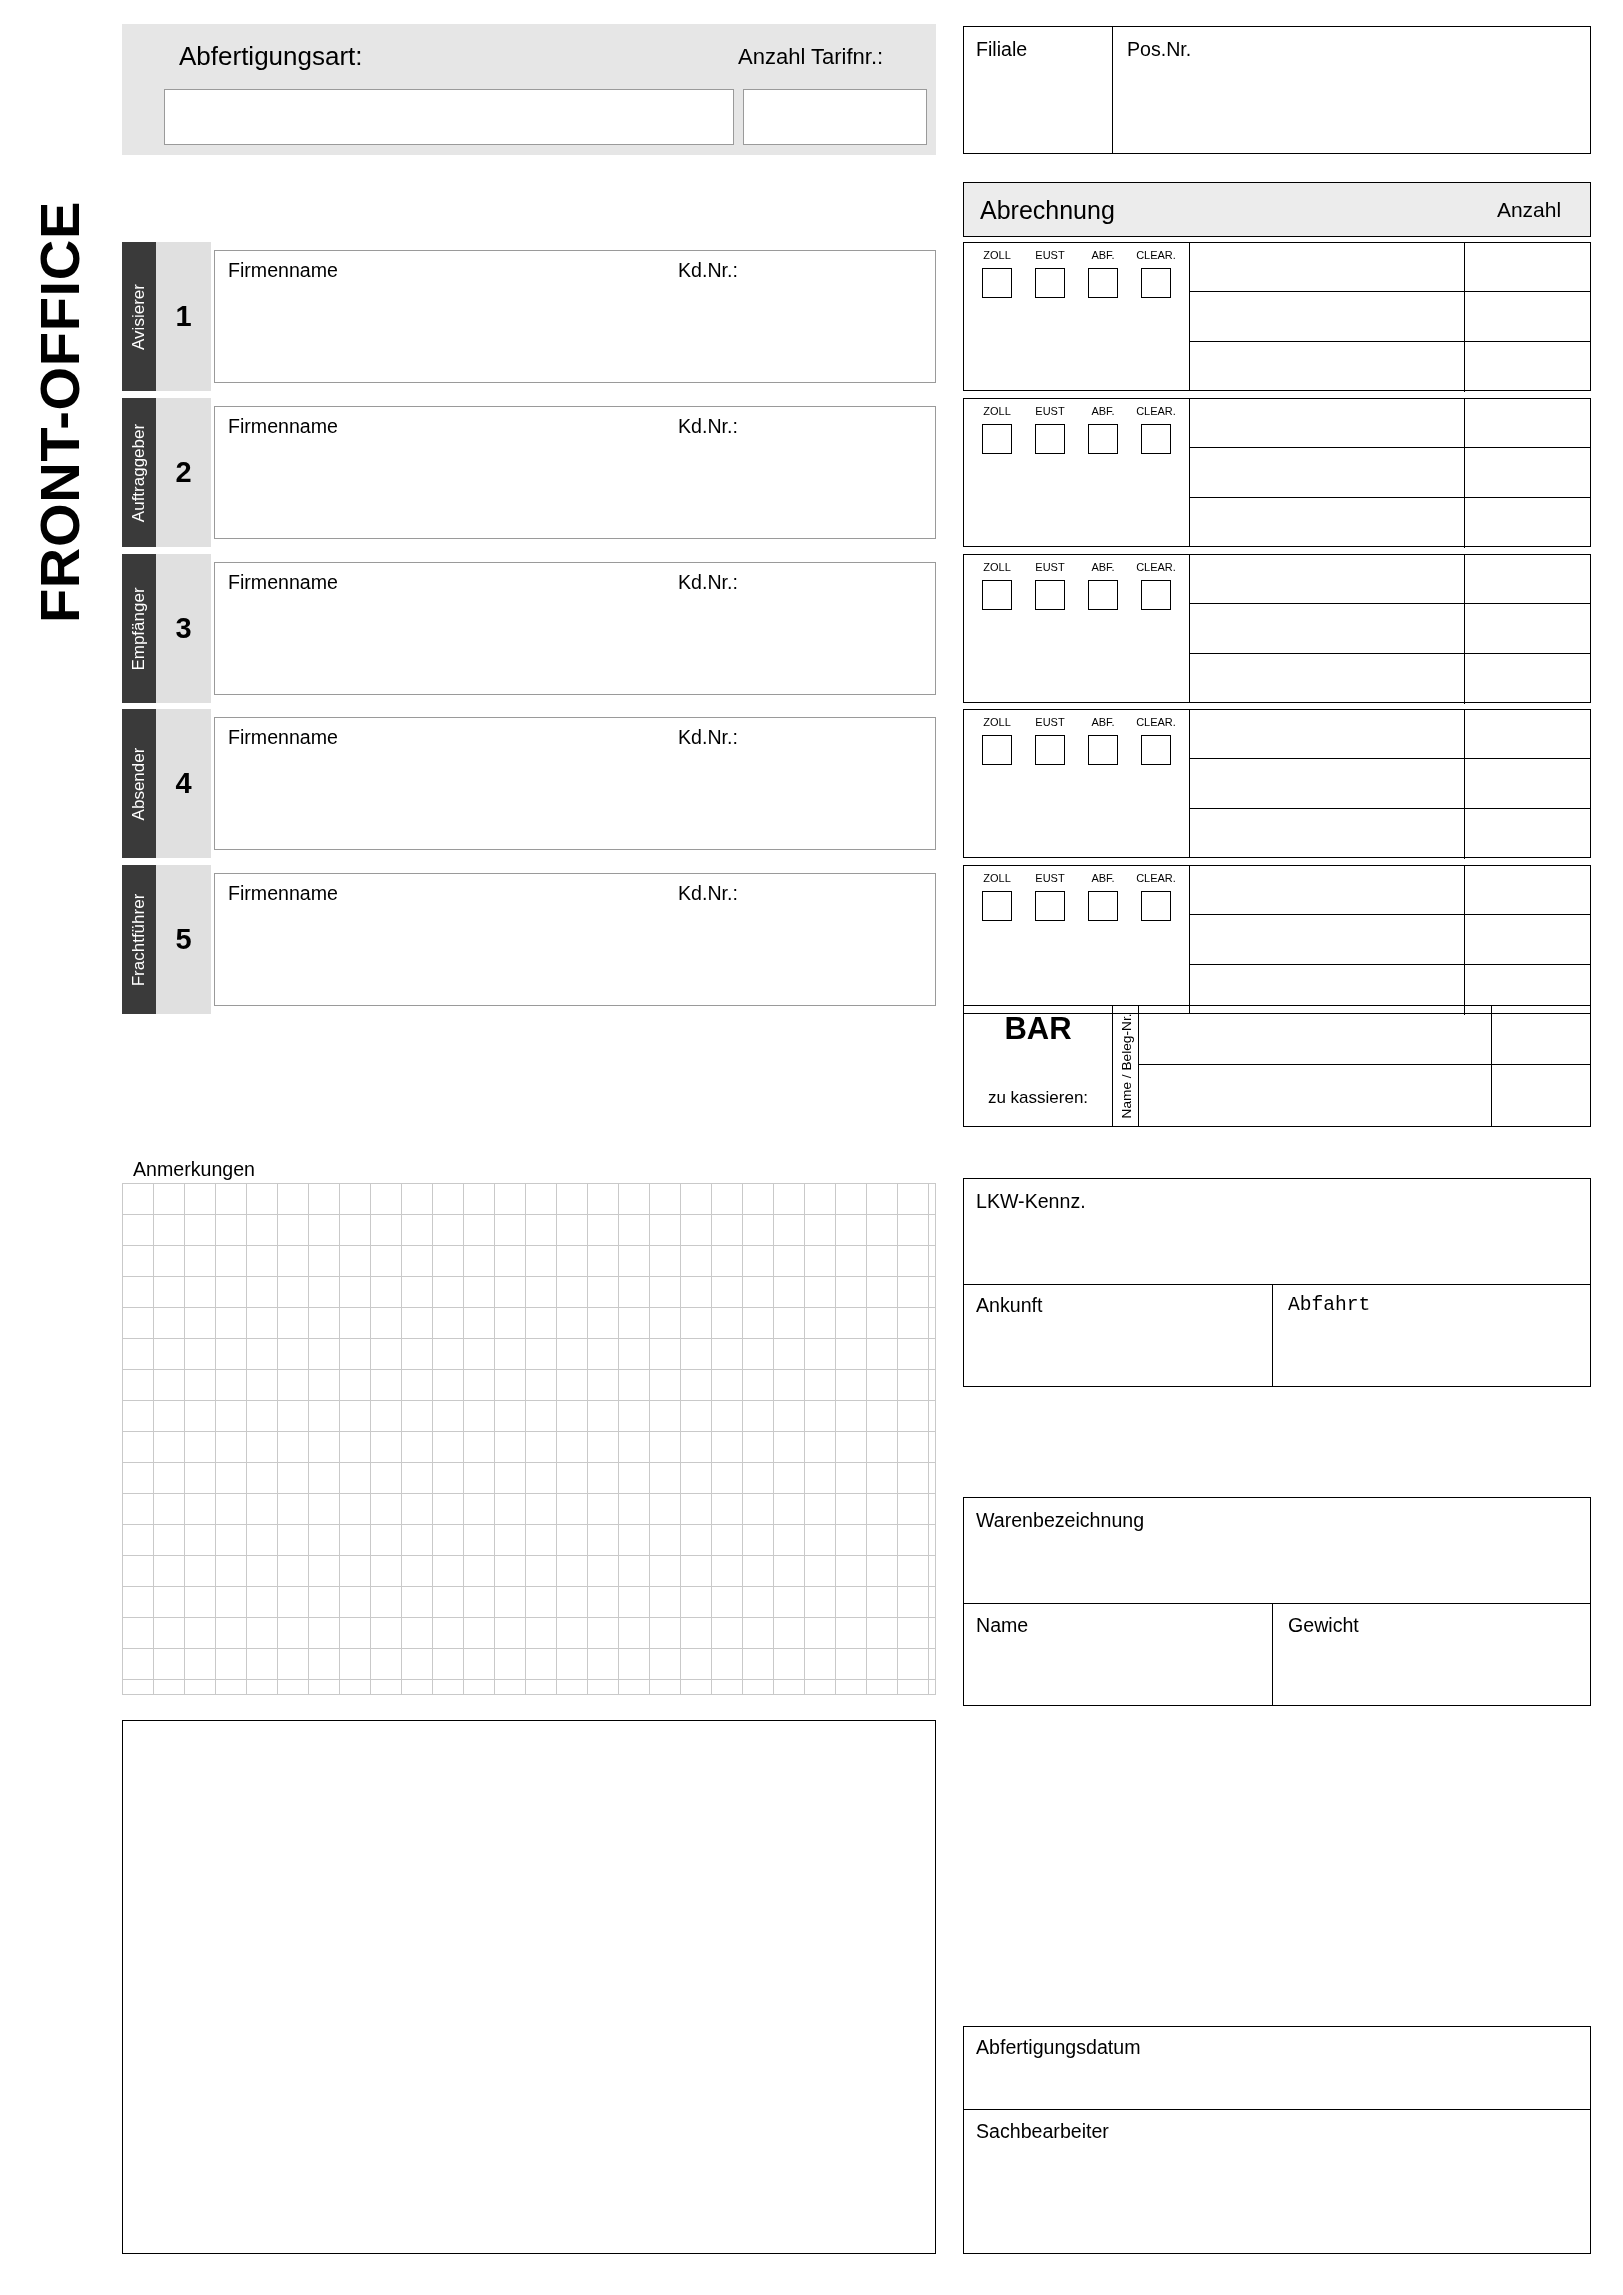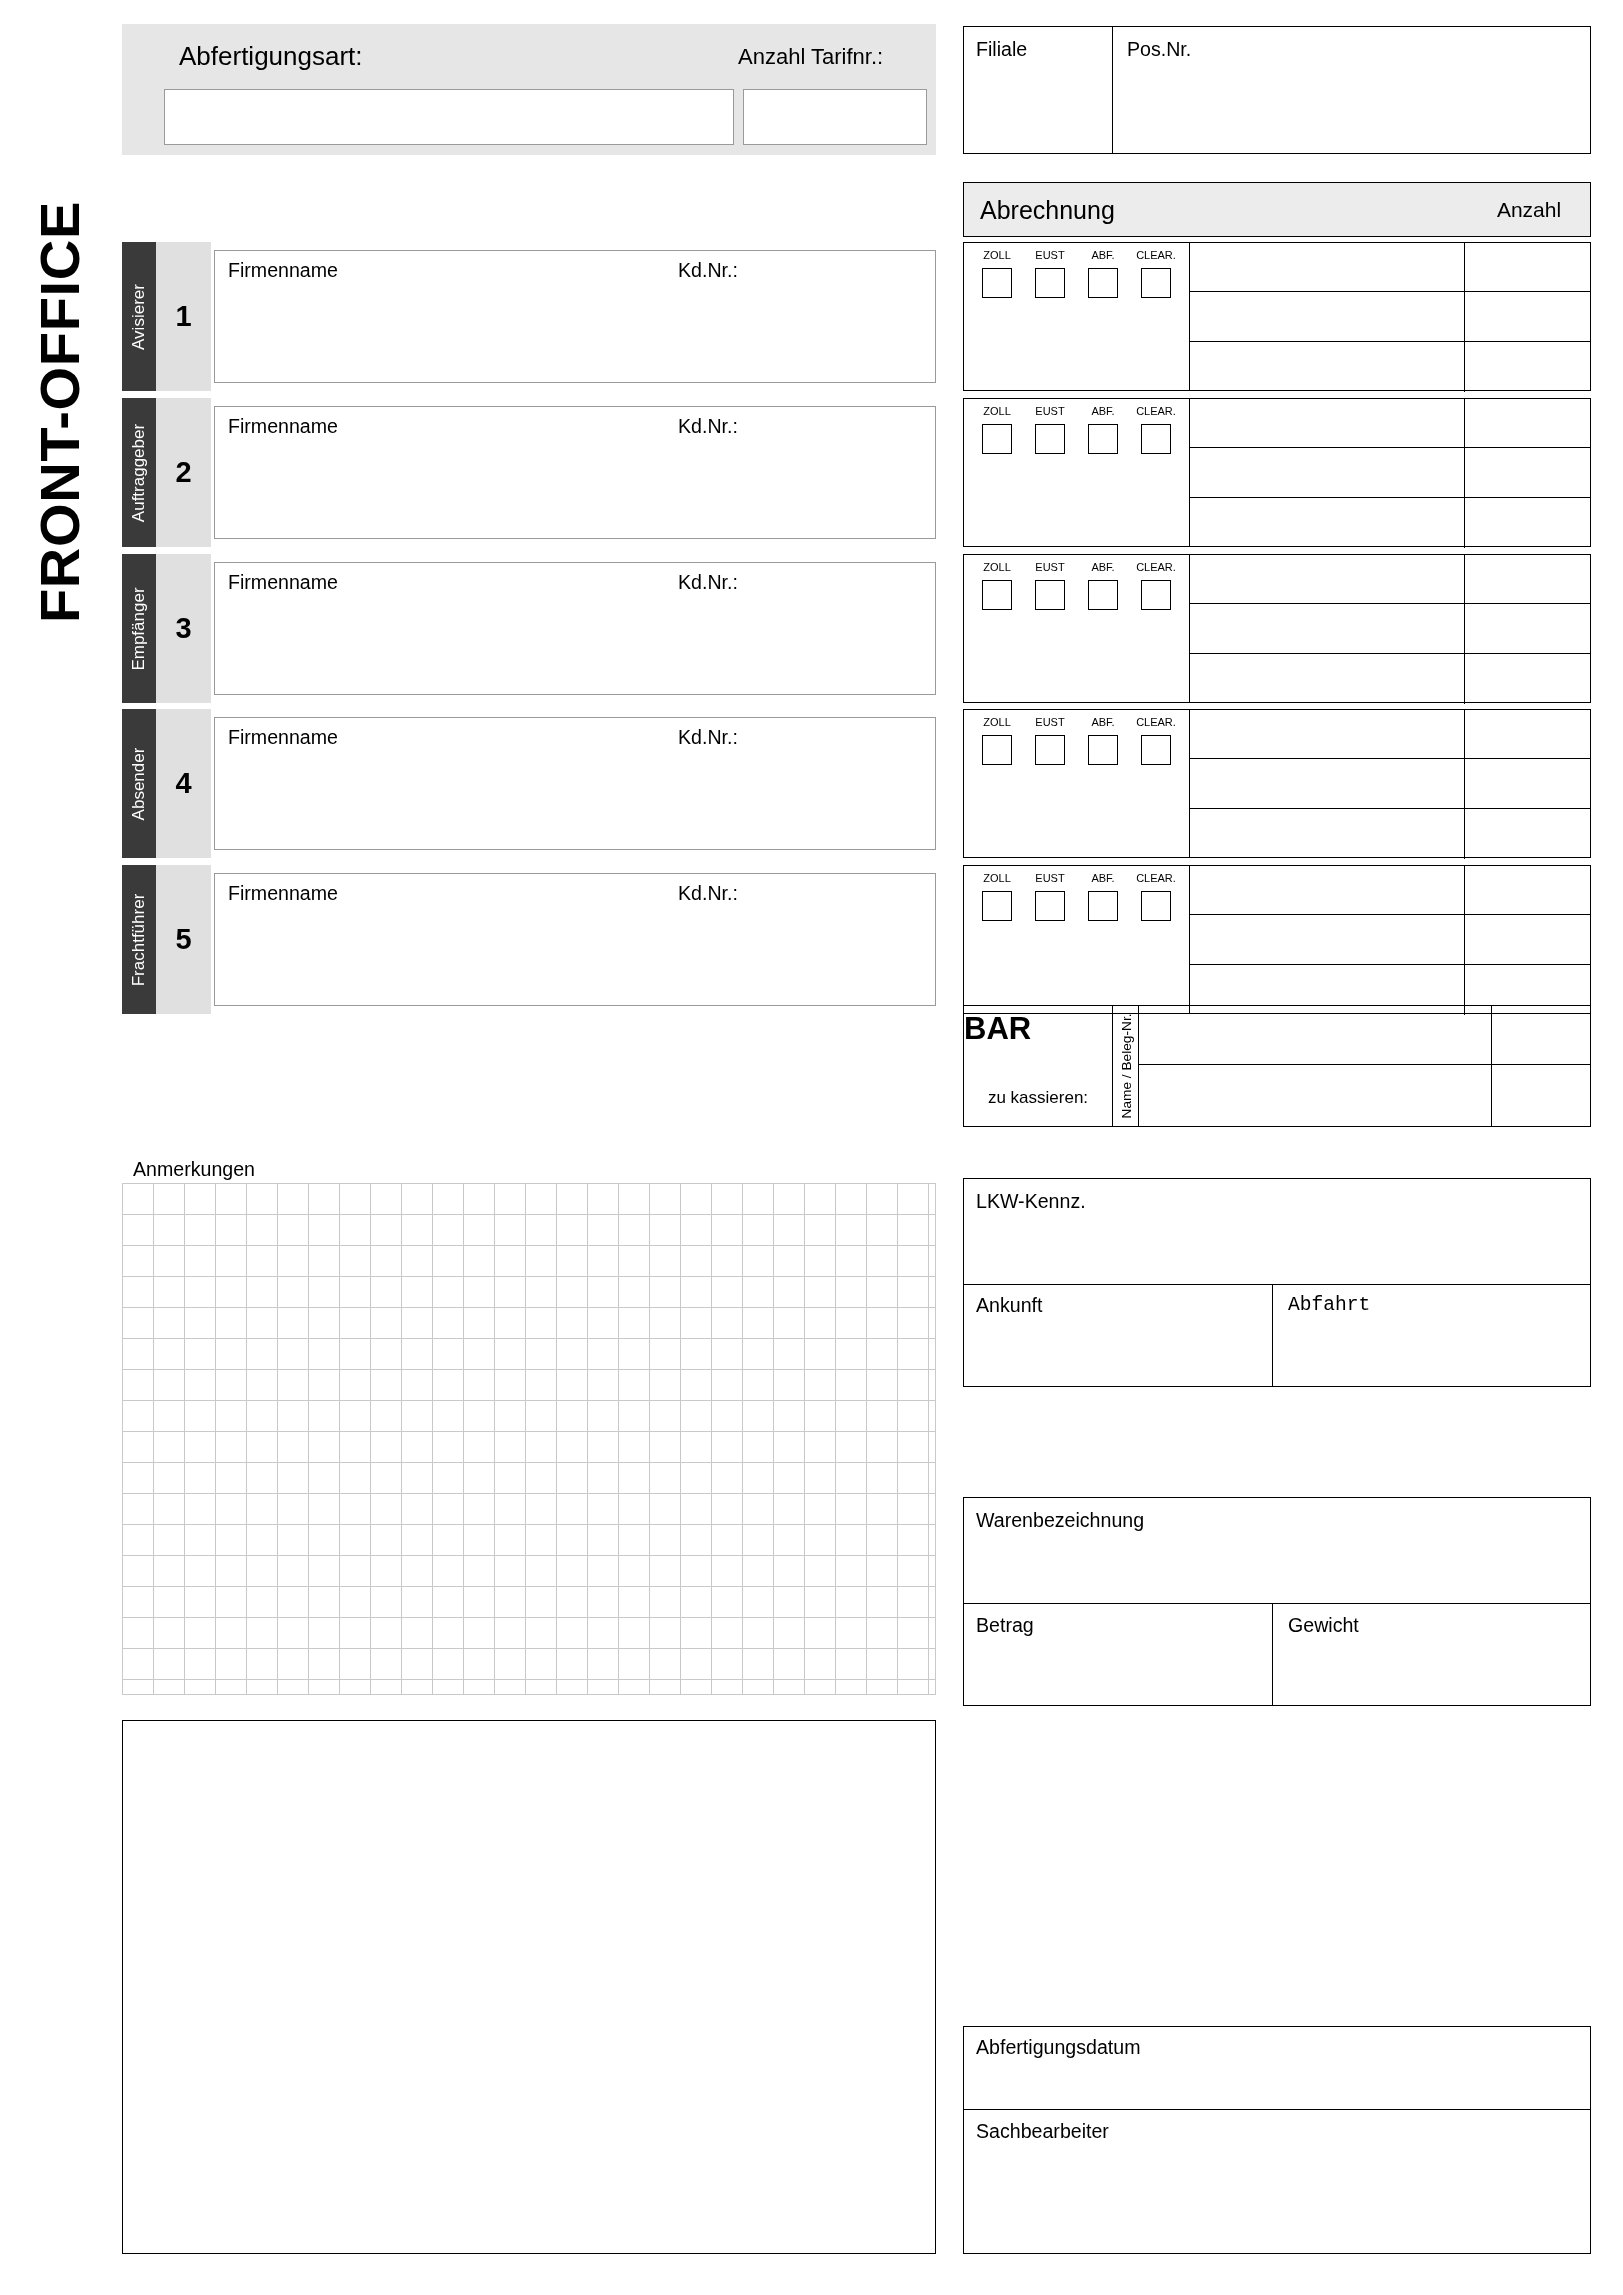--- a/index.html
+++ b/index.html
@@ -303,21 +303,21 @@
     width: 149px;
     height: 100%;
     border-right: 1.3px solid #000;
     box-sizing: border-box;
   }
   #bar-word {
     position: absolute;
     left: 0;
     top: 5.2px;
     width: 100%;
-    text-align: left;
+    text-align: center;
     font-size: 31px;
     font-weight: bold;
   }
   #bar-sub {
     position: absolute;
     left: 0;
     top: 50px;
     width: 100%;
     text-align: center;
     font-size: 17px;
@@ -790,21 +790,21 @@
   <div style="position:absolute; left:968px; top:1322px; width:296px; height:60px;"></div>
   <div class="cap" style="left:1288px; top:1294px;font-family:Liberation Mono, monospace;">Abfahrt</div>
   <div style="position:absolute; left:1280px; top:1322px; width:304px; height:60px;"></div>
 
   <div id="waren-box">
     <div id="waren-div"></div>
     <div id="waren-vdiv"></div>
   </div>
   <div class="cap" style="left:976px; top:1509px;">Warenbezeichnung</div>
   <div style="position:absolute; left:968px; top:1538px; width:615px; height:60px;"></div>
-  <div class="cap" style="left:976px; top:1614px;">Betrag</div>
+  <div class="cap" style="left:976px; top:1614px;">Name</div>
   <div style="position:absolute; left:968px; top:1641px; width:296px; height:60px;"></div>
   <div class="cap" style="left:1288px; top:1614px;">Gewicht</div>
   <div style="position:absolute; left:1280px; top:1641px; width:304px; height:60px;"></div>
 
   <div id="datum-box">
     <div id="datum-div"></div>
   </div>
   <div class="cap" style="left:976px; top:2036px;">Abfertigungsdatum</div>
   <div style="position:absolute; left:968px; top:2063px; width:615px; height:43px;"></div>
   <div class="cap" style="left:976px; top:2120px;">Sachbearbeiter</div>

